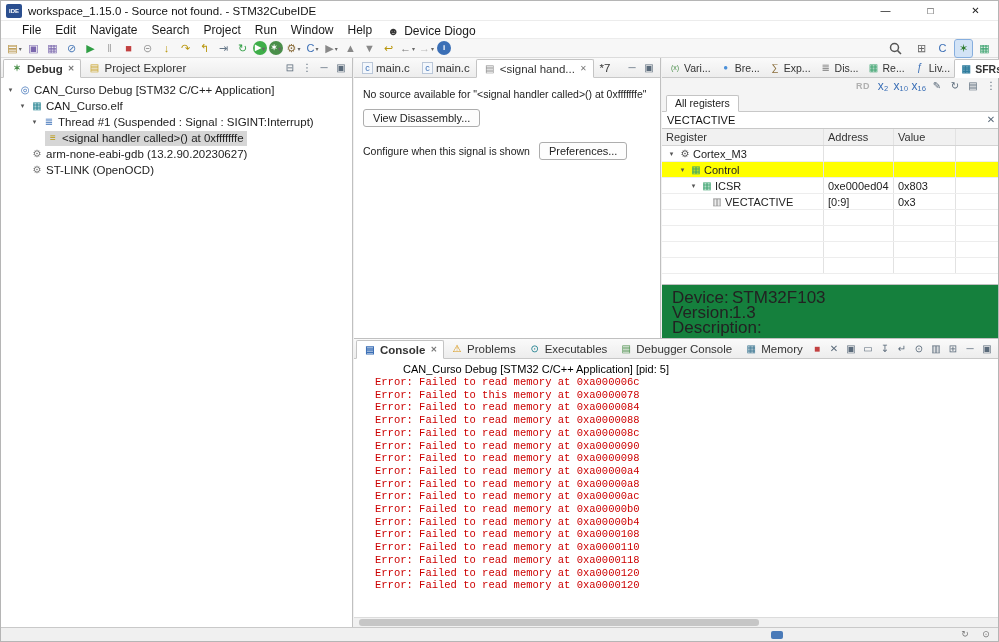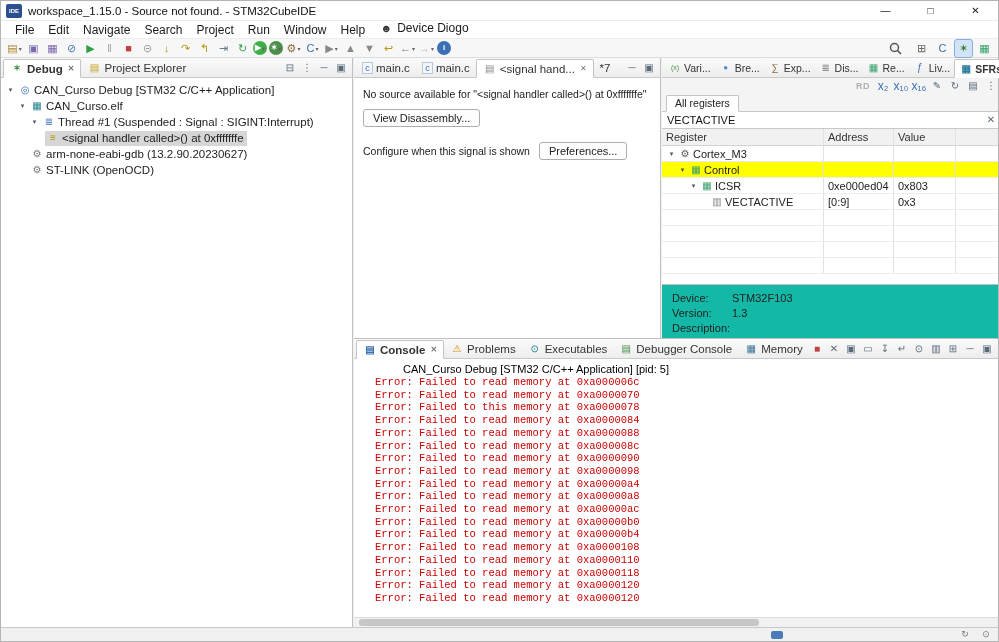--- a/index.html
+++ b/index.html
@@ -8,21 +8,21 @@
   .win { position:relative; width:999px; height:642px; border:1px solid #b5b5b5; background:#fff; }
 
   
   .titlebar { position:absolute; top:0; left:0; right:0; height:20px; background:#fff; border-bottom:1px solid #ececec; display:flex; align-items:center; padding-left:5px; }
   .appicon { width:16px; height:14px; background:#2b4f8f; color:#fff; font-size:6px; font-weight:bold; display:inline-flex; align-items:center; justify-content:center; border-radius:2px; }
   .wtitle { margin-left:6px; font-size:11.5px; color:#111; white-space:nowrap; }
   .wctrls { margin-left:auto; display:flex; height:100%; }
   .wbtn { width:45px; height:100%; display:inline-flex; align-items:center; justify-content:center; font-size:10px; color:#222; }
 
   
-  .menubar { position:absolute; top:20px; left:0; right:0; height:18px; background:#fff; border-bottom:1px solid #ececec; display:flex; align-items:flex-start; padding-left:7px; font-size:12px; }
+  .menubar { position:absolute; top:20px; left:0; right:0; height:18px; background:#fff; border-bottom:1px solid #ececec; display:flex; align-items:flex-end; padding-left:14px; font-size:12px; }
   .rp { display:contents; }
   .menu-item { padding:0 7px; height:100%; display:inline-flex; align-items:center; color:#1a1a1a; }
   .menu-user { display:inline-flex; align-items:center; gap:4px; padding:0 7px; color:#1a1a1a; }
 
   
   .toolbar { position:absolute; top:38px; left:0; right:0; height:19px; background:#f7f7f7; border-bottom:1px solid #dcdcdc; display:flex; align-items:center; padding:0 4px; }
   .tbi { height:17px; min-width:17px; display:inline-flex; align-items:center; justify-content:center; font-size:11px; margin:0 1px; border-radius:2px; }
   .tbi .g { display:inline-flex; align-items:center; justify-content:center; line-height:1; }
   .tbi.round { border-radius:50%; width:14px; min-width:14px; height:14px; font-size:8px; font-weight:bold; }
   .tbi.dd::after { content:"▾"; font-size:6px; color:#666; margin-left:1px; }
@@ -98,21 +98,21 @@
   .sfr-filter { height:17px; border-bottom:1px solid #c8c8c8; display:flex; align-items:center; background:#fff; }
   .sfr-filter input { flex:1; border:none; outline:none; font-size:11px; padding:0 5px; font-family:"Liberation Sans",sans-serif; color:#111; background:transparent; }
   .rhead { display:flex; height:17px; align-items:center; background:#f1f1f1; border-bottom:1px solid #d4d4d4; font-size:11px; color:#333; }
   .rrow { display:flex; height:16px; align-items:center; font-size:11px; border-bottom:1px solid #ededed; }
   .rrow.hl { background:#ffff00; }
   .c-reg  { width:162px; padding-left:4px; height:100%; display:flex; align-items:center; gap:1px; border-right:1px solid #e2e2e2; overflow:hidden; white-space:nowrap; }
   .c-addr { width:70px;  padding-left:4px; height:100%; display:flex; align-items:center; border-right:1px solid #e2e2e2; }
   .c-val  { width:62px;  padding-left:4px; height:100%; display:flex; align-items:center; border-right:1px solid #e2e2e2; }
   .c-rest { flex:1; height:100%; }
   .rgrid { background:#fff; }
-  .sfr-info { margin-top:auto; height:54px; background:#14b8a6; border-top:1px solid #c0c0c0; padding:5px 10px; font-size:11px; overflow:hidden; }
+  .sfr-info { margin-top:auto; height:54px; background:#15803d; border-top:1px solid #c0c0c0; padding:5px 10px; font-size:17px; overflow:hidden; }
   .irow { display:flex; height:15px; align-items:center; }
   .il { width:60px; color:#222; }
   .iv { color:#222; }
 
   
   .cbody { position:absolute; top:21px; left:0; right:0; bottom:10px; overflow:hidden; background:#fff; }
   .cproc { font-size:11px; color:#000; padding:3px 5px 1px; white-space:nowrap;margin-left:44px; }
   .cline { font-family:"Liberation Mono","DejaVu Sans Mono",monospace; font-size:10.5px; line-height:12.7px; color:#cc0000; padding-left:21px; white-space:pre; }
   .hscroll { position:absolute; left:0; right:0; bottom:0; height:10px; background:#f1f1f1; border-top:1px solid #dcdcdc; }
   .hthumb { position:absolute; left:5px; top:1px; width:400px; height:7px; background:#c6c6c6; border-radius:3px; }
@@ -473,21 +473,20 @@
           <span class="ic tool" data-name="display-console-icon">▥</span>
           <span class="ic tool" data-name="open-console-icon">⊞</span>
           <span class="ic tool" data-name="minimize-icon">─</span>
           <span class="ic tool" data-name="maximize-icon">▣</span>
         </div>
       </div>
       <div class="cbody" data-name="console-output">
         <div class="cproc" data-name="console-process-label">CAN_Curso Debug [STM32 C/C++ Application] [pid: 5]</div>
         <div class="clines">
             <div class="cline" data-name="console-error-line">Error: Failed to read memory at 0xa000006c</div>
-            <div class="cline" data-name="console-error-line">Error: Failed to read memory at 0xa0000070</div>
             <div class="cline" data-name="console-error-line">Error: Failed to this memory at 0xa0000078</div>
             <div class="cline" data-name="console-error-line">Error: Failed to read memory at 0xa0000084</div>
             <div class="cline" data-name="console-error-line">Error: Failed to read memory at 0xa0000088</div>
             <div class="cline" data-name="console-error-line">Error: Failed to read memory at 0xa000008c</div>
             <div class="cline" data-name="console-error-line">Error: Failed to read memory at 0xa0000090</div>
             <div class="cline" data-name="console-error-line">Error: Failed to read memory at 0xa0000098</div>
             <div class="cline" data-name="console-error-line">Error: Failed to read memory at 0xa00000a4</div>
             <div class="cline" data-name="console-error-line">Error: Failed to read memory at 0xa00000a8</div>
             <div class="cline" data-name="console-error-line">Error: Failed to read memory at 0xa00000ac</div>
             <div class="cline" data-name="console-error-line">Error: Failed to read memory at 0xa00000b0</div>

